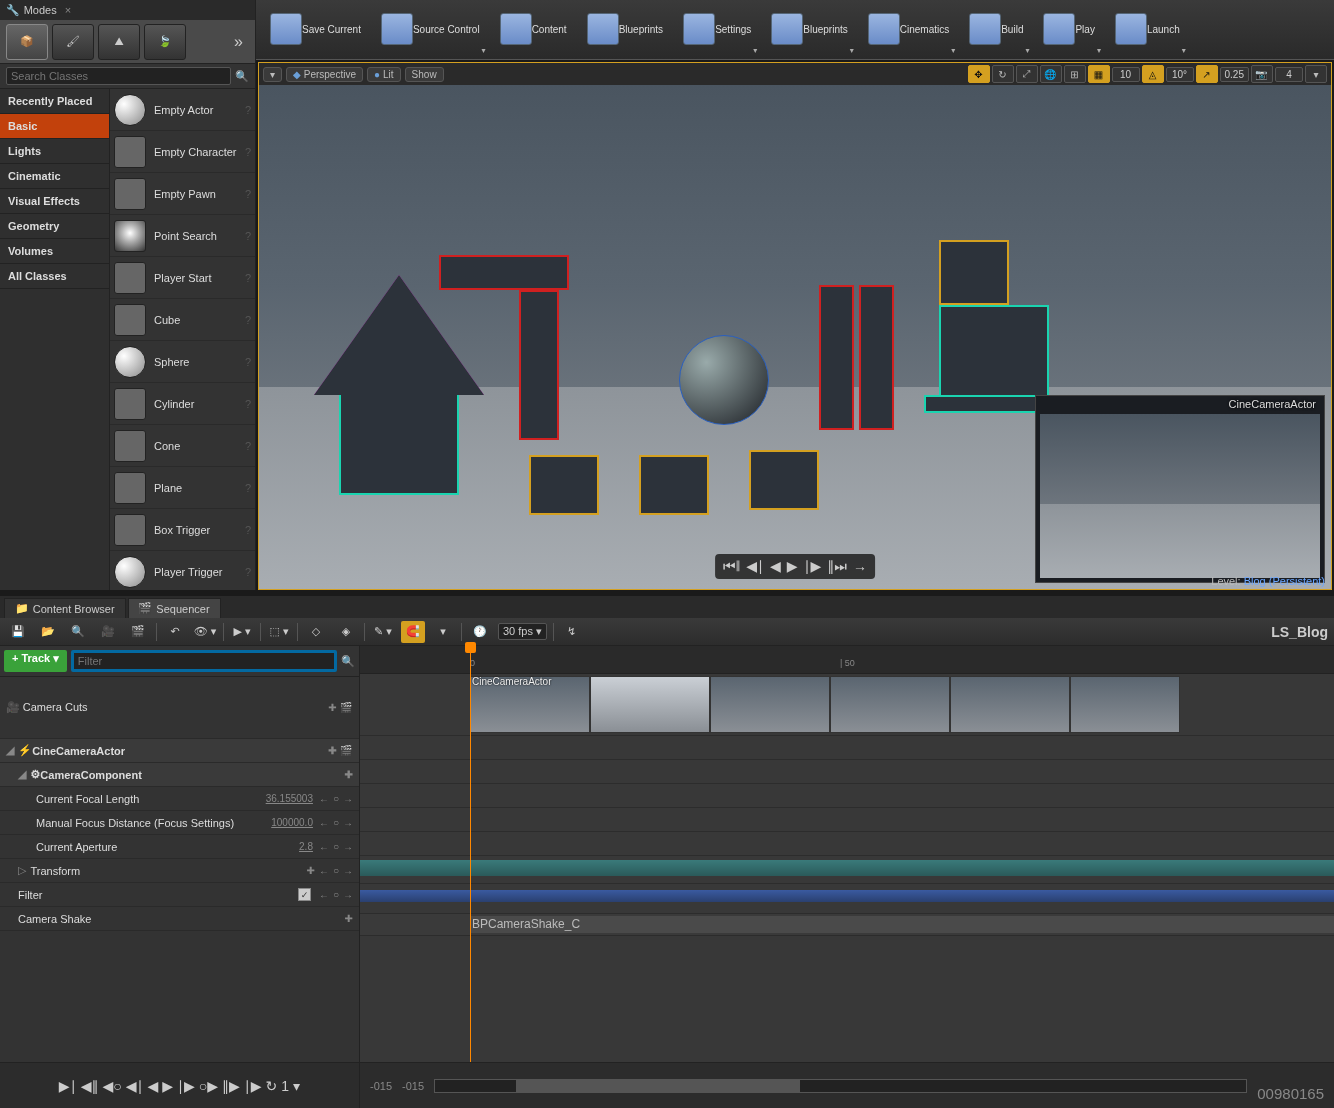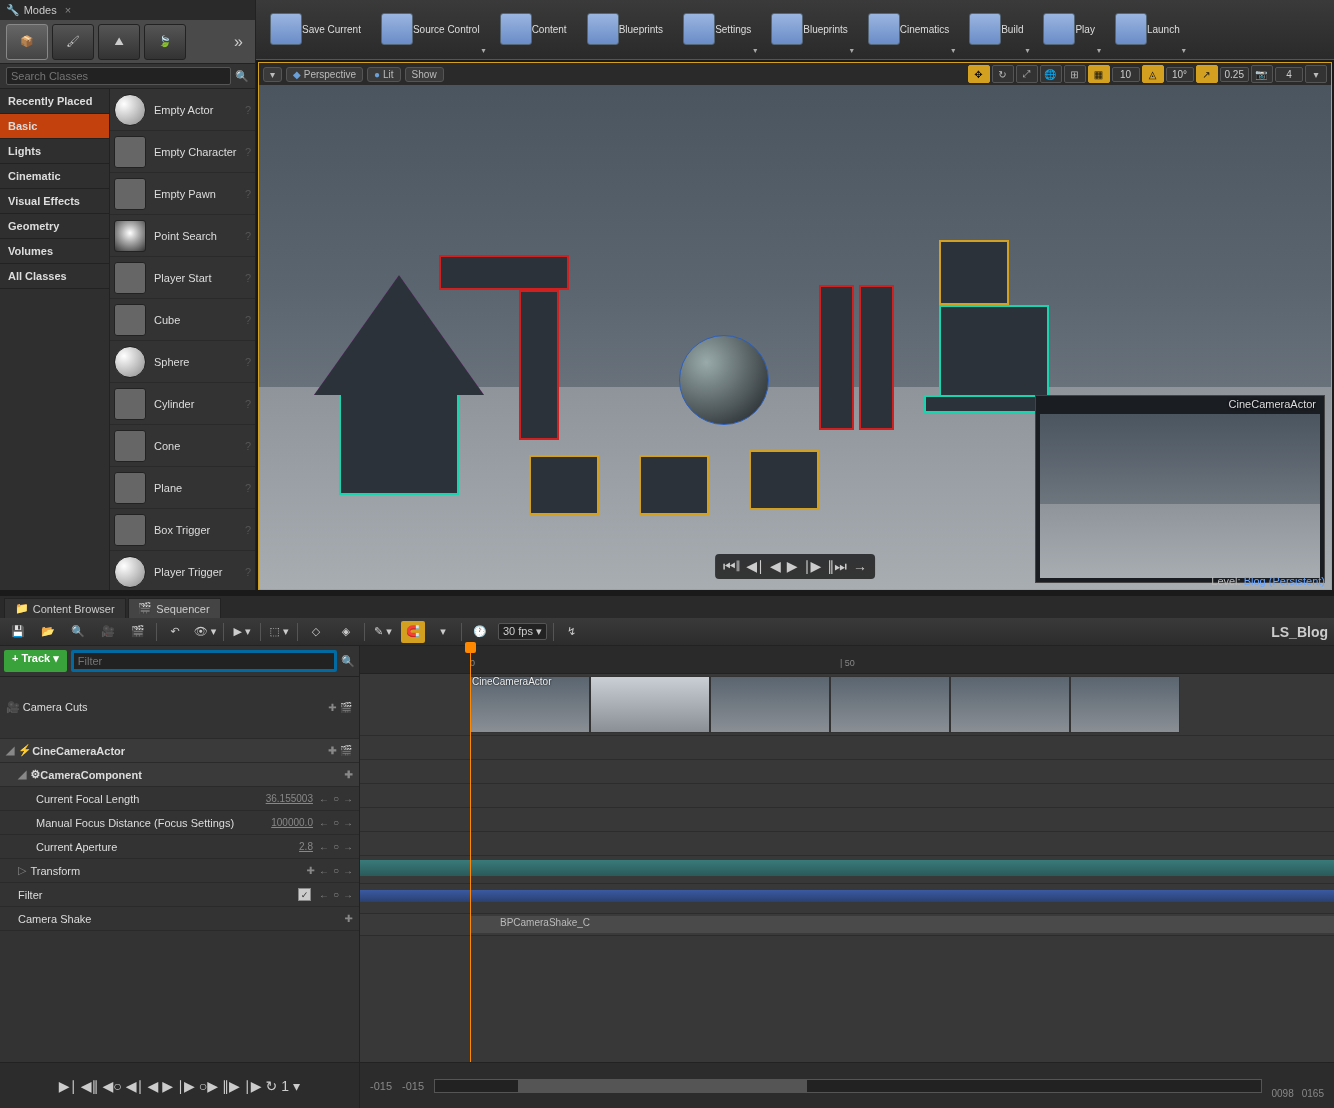--- a/index.html
+++ b/index.html
@@ -82,30 +82,30 @@
 .playhead { position:absolute; top:0; bottom:0; width:1px; background:#ff8800; left:110px; z-index:10; }
 .playhead::before { content:""; position:absolute; top:-4px; left:-5px; width:11px; height:11px; background:#ff8800; border-radius:2px; }
 .playhead .phlabel { position:absolute; top:-18px; left:6px; background:transparent; color:#fff; font-size:10px; }
 .track-lane { height:24px; border-bottom:1px solid #2c2c2c; position:relative; }
 .camera-cuts-lane { height:62px; position:relative; border-bottom:1px solid #2c2c2c; }
 .camera-cuts-lane .clip { position:absolute; top:2px; bottom:2px; background:#5a6570; border:1px solid #333; }
 .camera-cuts-lane .clip-label { position:absolute; top:2px; left:4px; font-size:10px; color:#eee; text-shadow:0 0 2px #000; z-index:2; }
 .lane-transform { background: linear-gradient(#3a7a7a, #2a5a5a); height:16px; margin-top:4px; }
 .lane-spawned { background: linear-gradient(#3a5aa0, #2a4070); height:12px; margin-top:6px; }
 .lane-shake { background:#3a3a3a; height:22px; position:relative; }
-.lane-shake .shake-label { position:absolute; left:112px; top:3px; font-size:10px; color:#bbb;padding-left:28px; }
+.lane-shake .shake-label { position:absolute; left:112px; top:3px; font-size:12px; color:#bbb; }
 
 .seq-footer { position:absolute; left:0; bottom:0; right:0; height:46px; background:#2c2c2c; display:flex; border-top:1px solid #222; }
 .seq-footer-left { width:360px; display:flex; align-items:center; justify-content:center; gap:4px; border-right:1px solid #222; }
 .seq-footer-left .pb { color:#ccc; cursor:pointer; font-size:14px; }
 .seq-footer-right { flex:1; display:flex; align-items:center; padding:0 10px; gap:10px; }
 .seq-footer-right .range-label { color:#888; font-size:11px; }
 .seq-footer-right .range-bar { flex:1; height:14px; background:#222; border:1px solid #555; position:relative; }
 .seq-footer-right .range-bar .thumb { position:absolute; top:0; bottom:0; left:10%; right:55%; background:#555; }
-.seq-footer-right .end-labels { display:flex; gap:8px; font-size:10px; color:#888;margin-top:16px; }
+.seq-footer-right .end-labels { display:flex; font-size:15px; color:#888;margin-top:16px; }
 </style>
 </head>
 <body>
 
 <div class="top-toolbar">
   <div class="tbtn">
       <div class="ticon"></div>
       <span>Save Current</span>
     </div>
   <div class="tbtn has-arrow">

